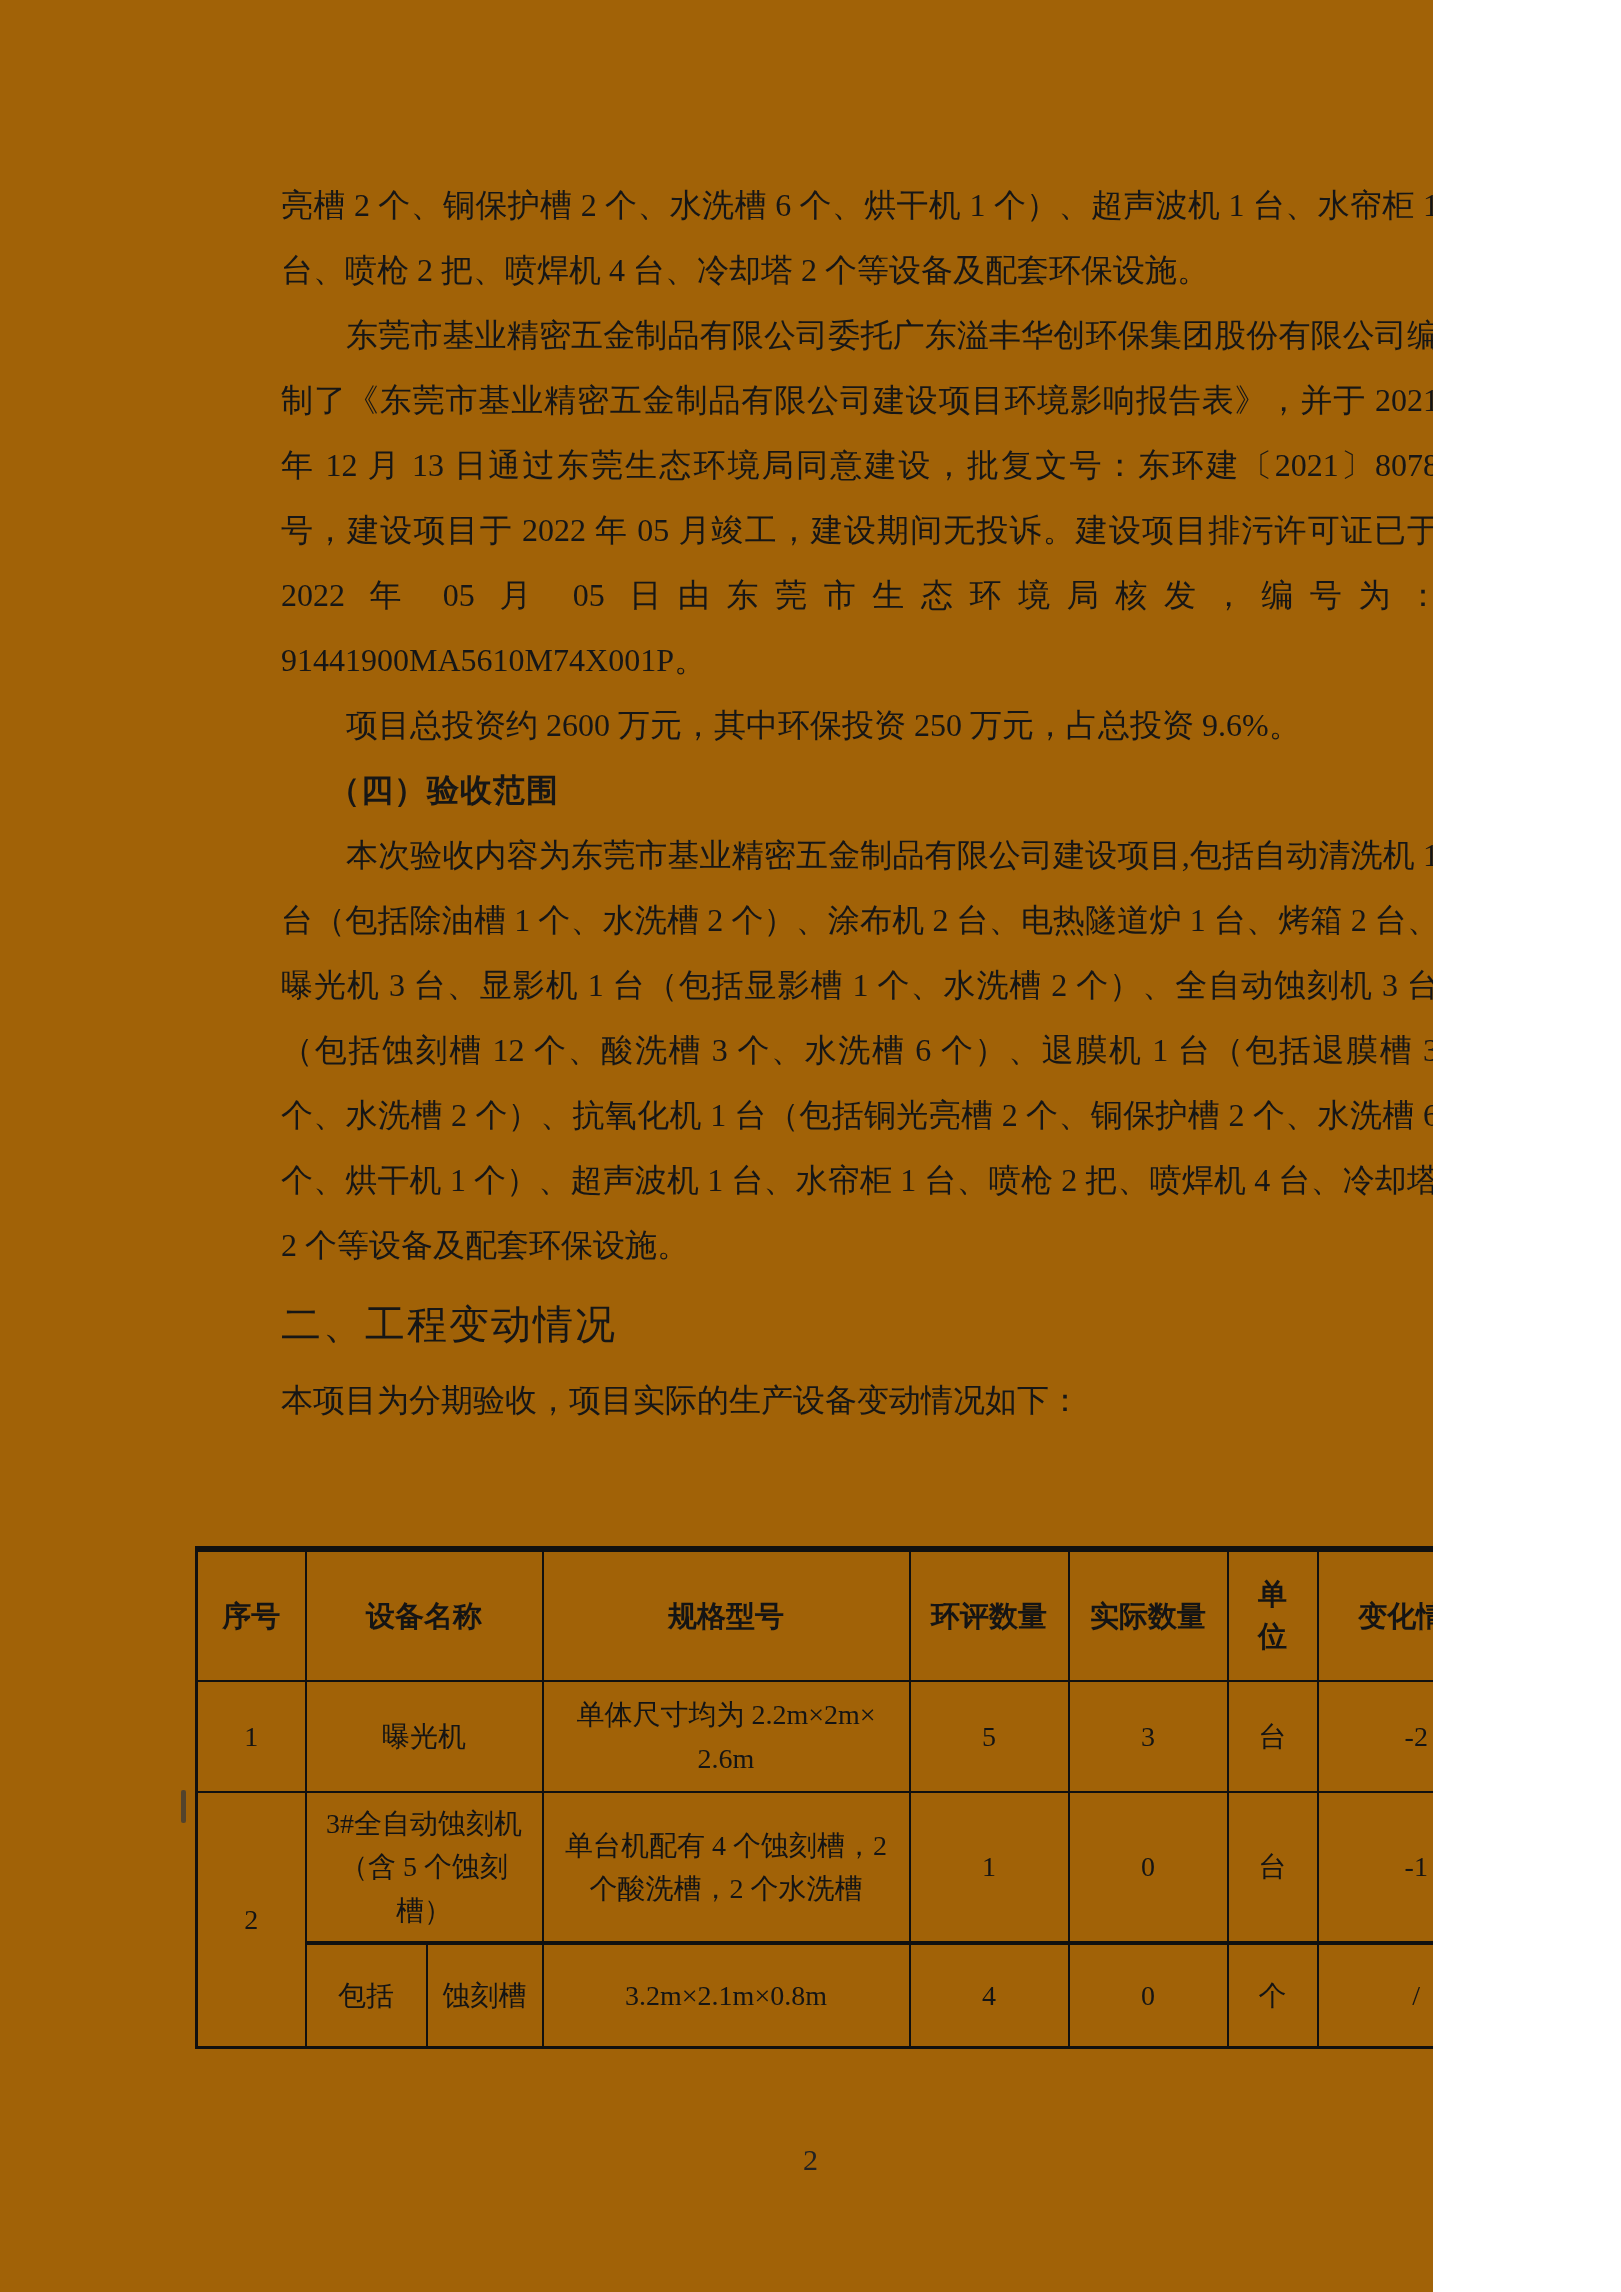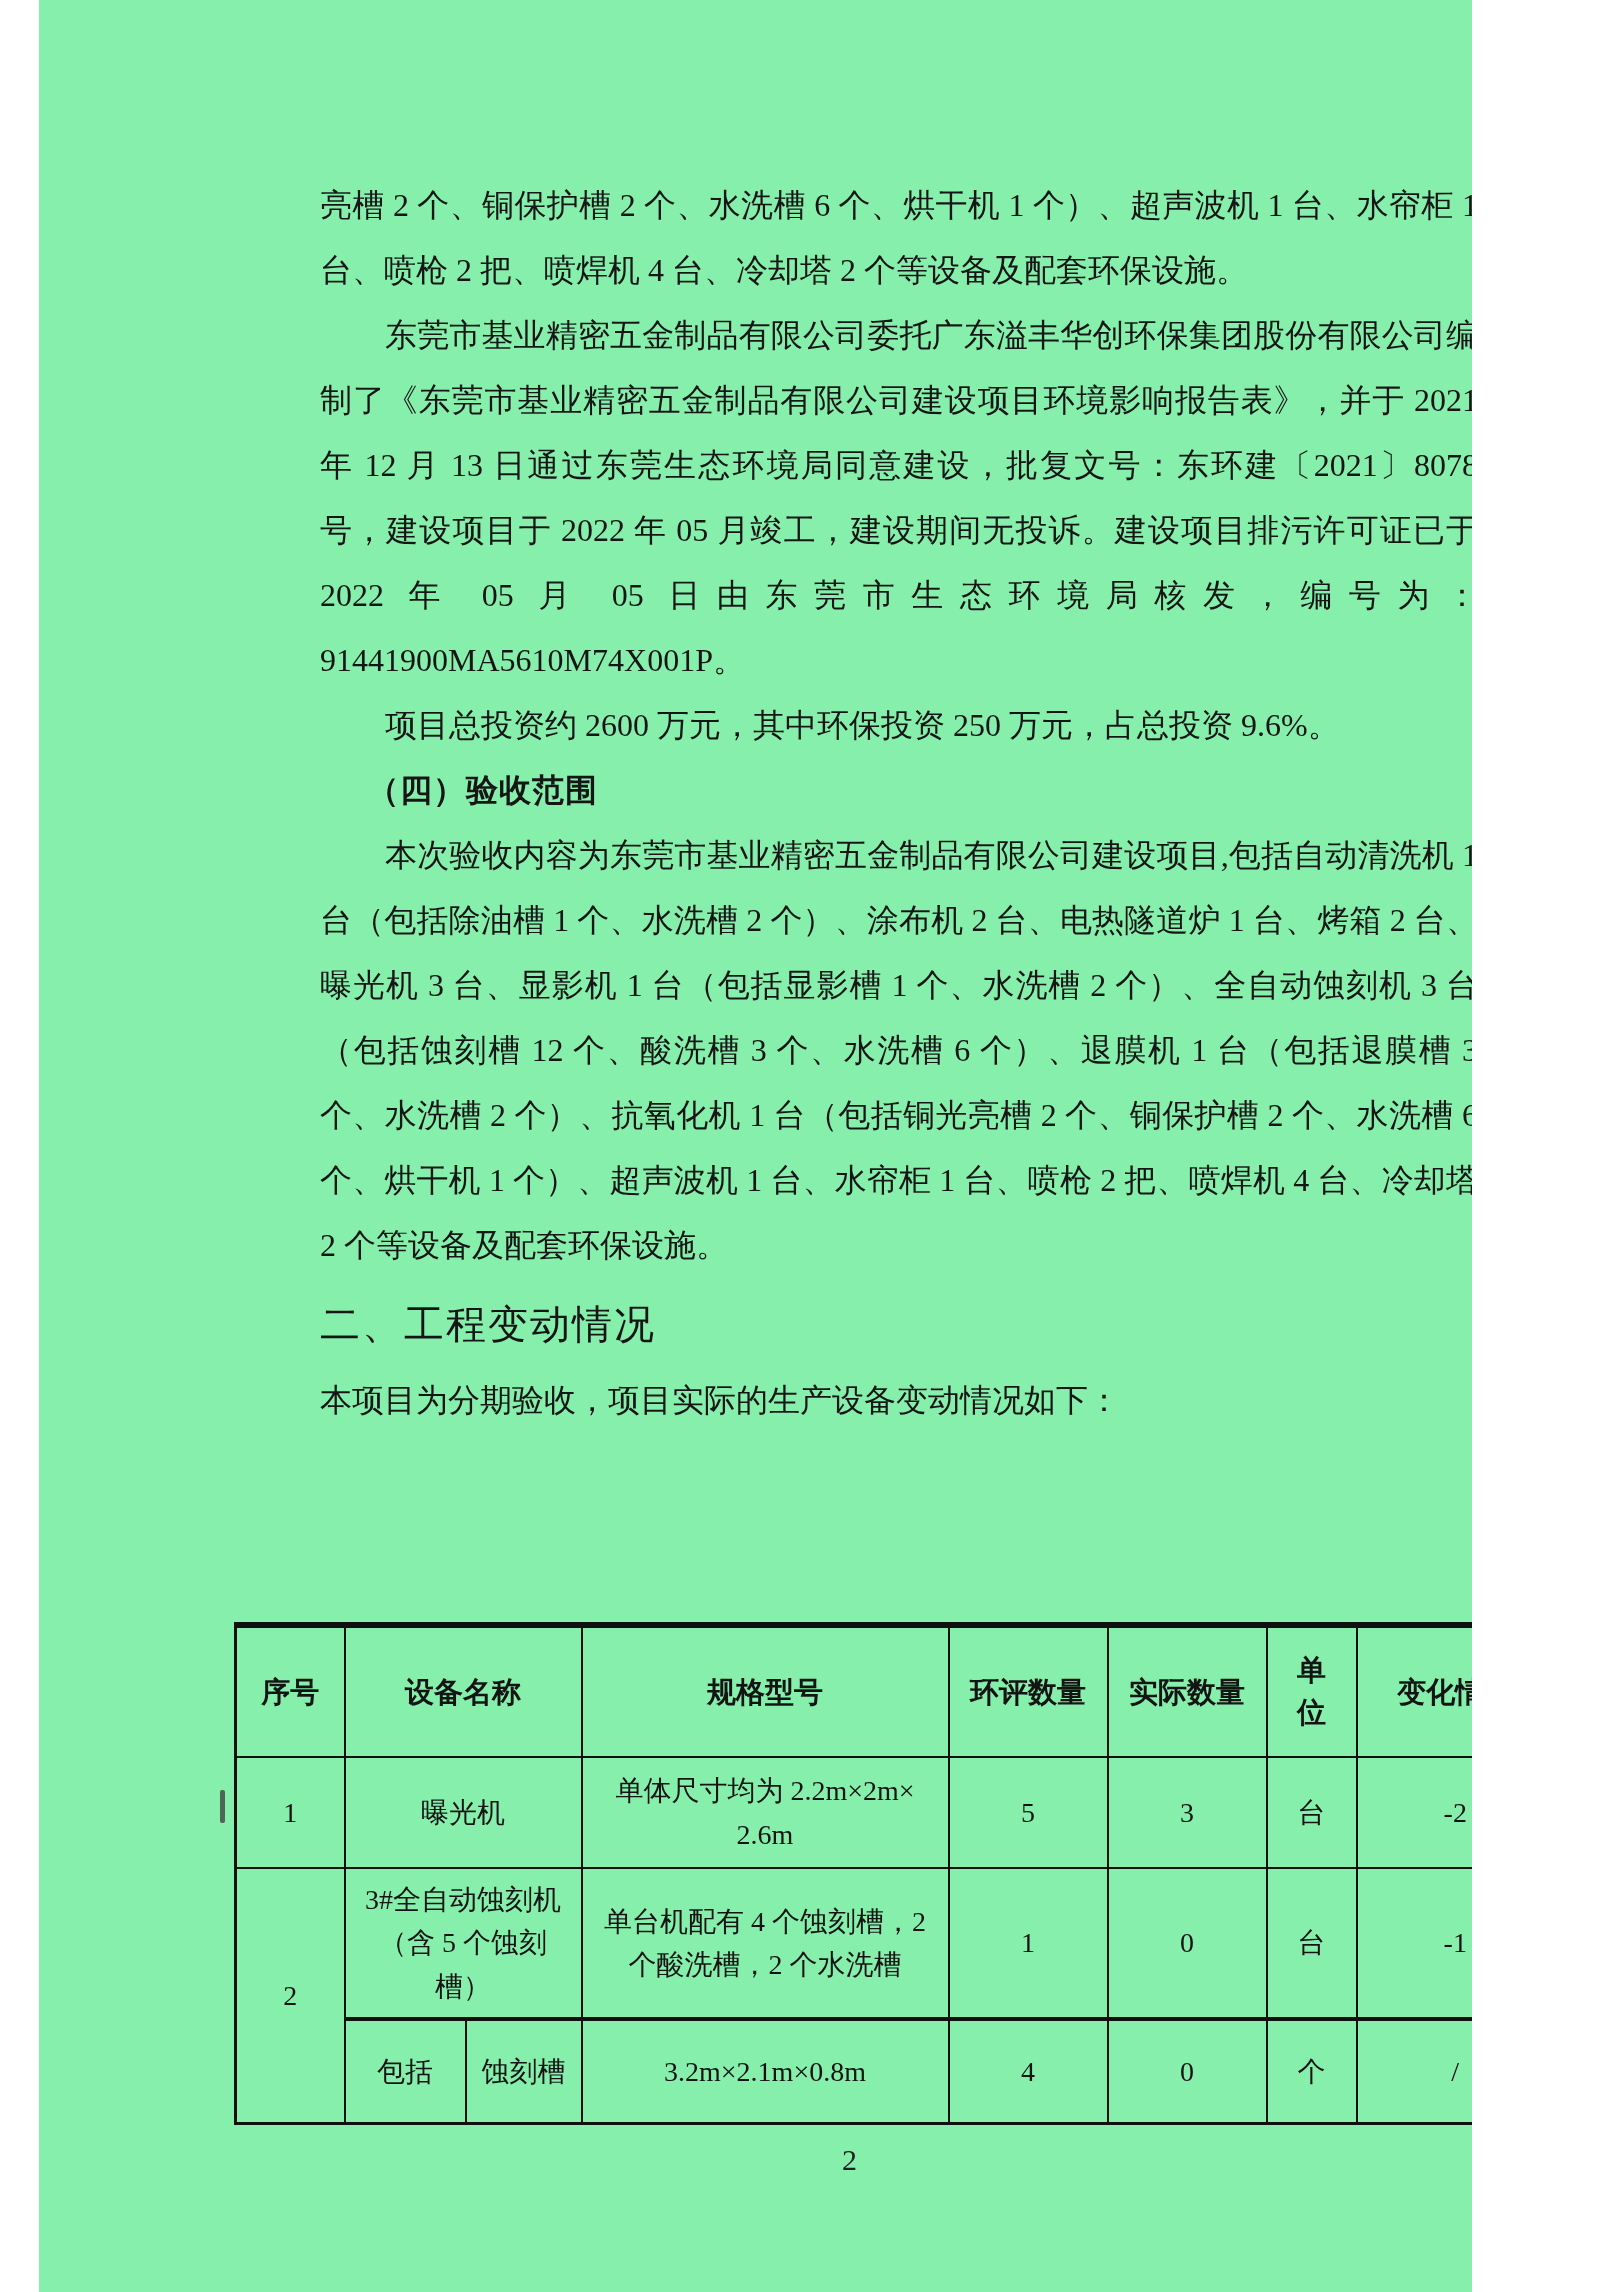--- a/index.html
+++ b/index.html
@@ -1,21 +1,20 @@
 <!DOCTYPE html>
 <html><head>
 <meta charset="utf-8">
 <style>
   html,body { margin:0; padding:0; background:#ffffff; }
   .page {
     position:relative; width:1433px; height:2293px;
-    background:#86efac; overflow:hidden;
+    background:#a16207; overflow:hidden;
     font-family:"Liberation Serif","DejaVu Serif",serif;
     color:#161616;
-    margin-left:39px;
   }
   
   .flow { position:absolute; left:281px; top:173px; width:1158px; }
   .flow p {
     margin:0; font-size:32px; line-height:65px;
     text-align:justify; text-justify:inter-character;
   }
   .flow p.indent { text-indent:65px; }
   .flow h3.sub {
     margin:0; padding-left:47px;
@@ -24,21 +23,21 @@
     letter-spacing:1px;
   }
   .flow h2.major {
     margin:3.9px 0 2px 0;
     font-family:"Liberation Sans","DejaVu Sans",sans-serif;
     font-weight:normal; font-size:40px; line-height:84px;
     letter-spacing:2px;
   }
   
   table.equip {
-    position:absolute; left:195px; top:1622px;
+    position:absolute; left:195px; top:1546px;
     width:1317px; border-collapse:collapse; table-layout:fixed;
     font-size:28px; color:#141414;
   }
   table.equip { border:3.9px solid #101010; border-top-width:6.9px; }
   table.equip td {
     border:2px solid #101010;
     text-align:center; vertical-align:middle;
     padding:3.9px 11.8px; line-height:1.55;
     overflow:hidden;
   }

